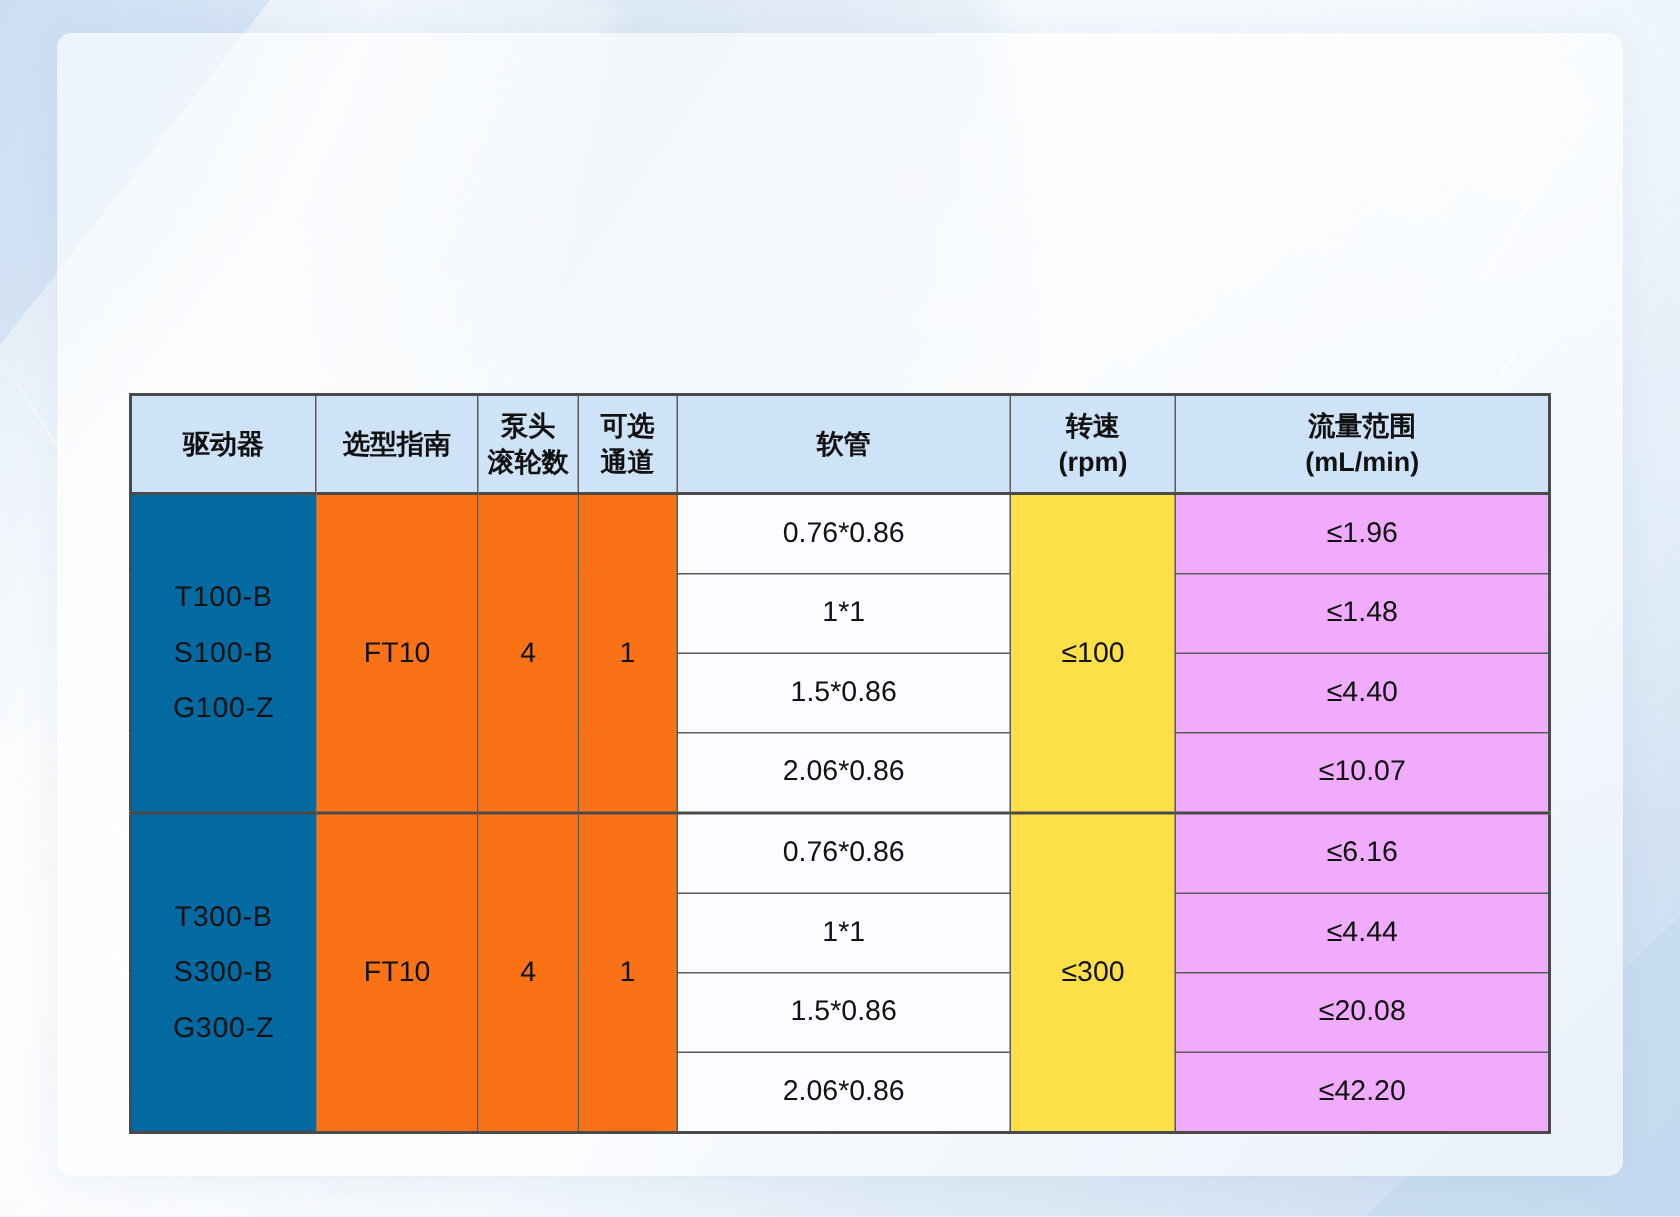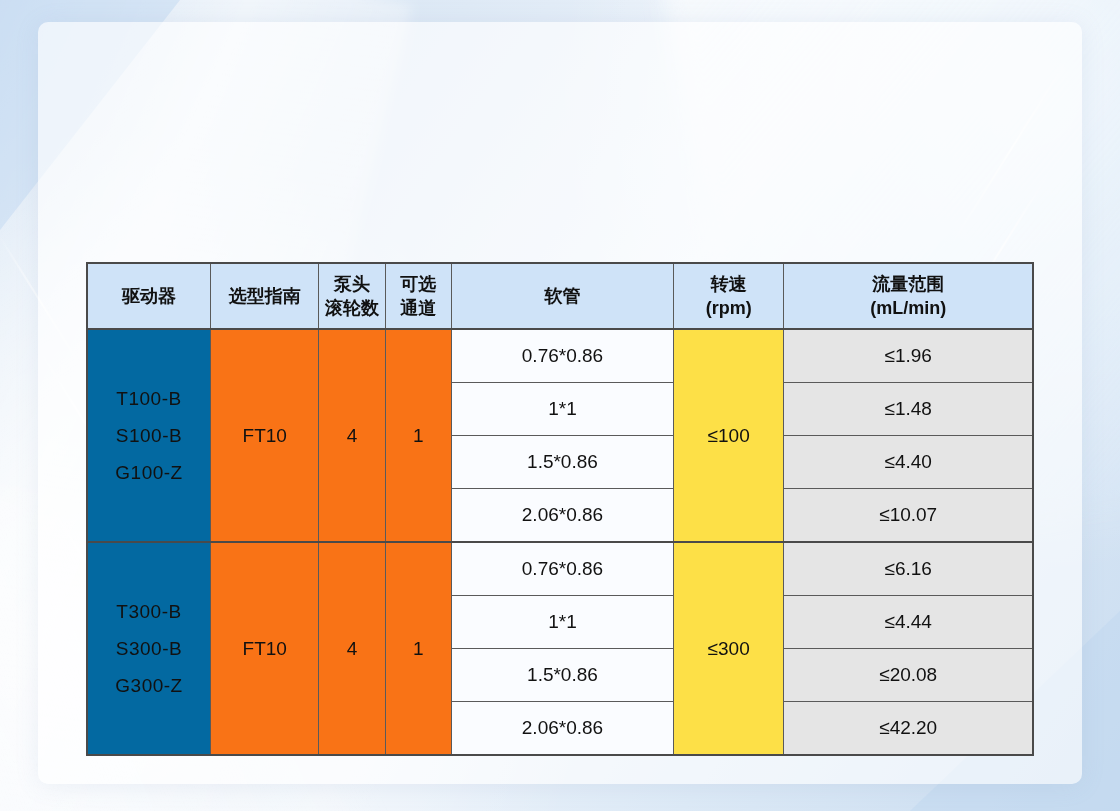--- a/index.html
+++ b/index.html
@@ -194,21 +194,21 @@
     background: #f97316;
     font-size: 21px;
   }
   td.tube-cell {
     background: #fafcff;
     height: 52px;
     font-size: 20px;
     margin-top: 24px;
   }
   td.flow-cell {
-    background: #e5e5e5;
+    background: #f0abfc;
     height: 52px;
     font-size: 20px;
   }
   td.speed-cell {
     background: #fde047;
     font-size: 21px;
     margin-top: 47px;
   }
   tr.group-start td {
     border-top: 2px solid #4a4a4a;

